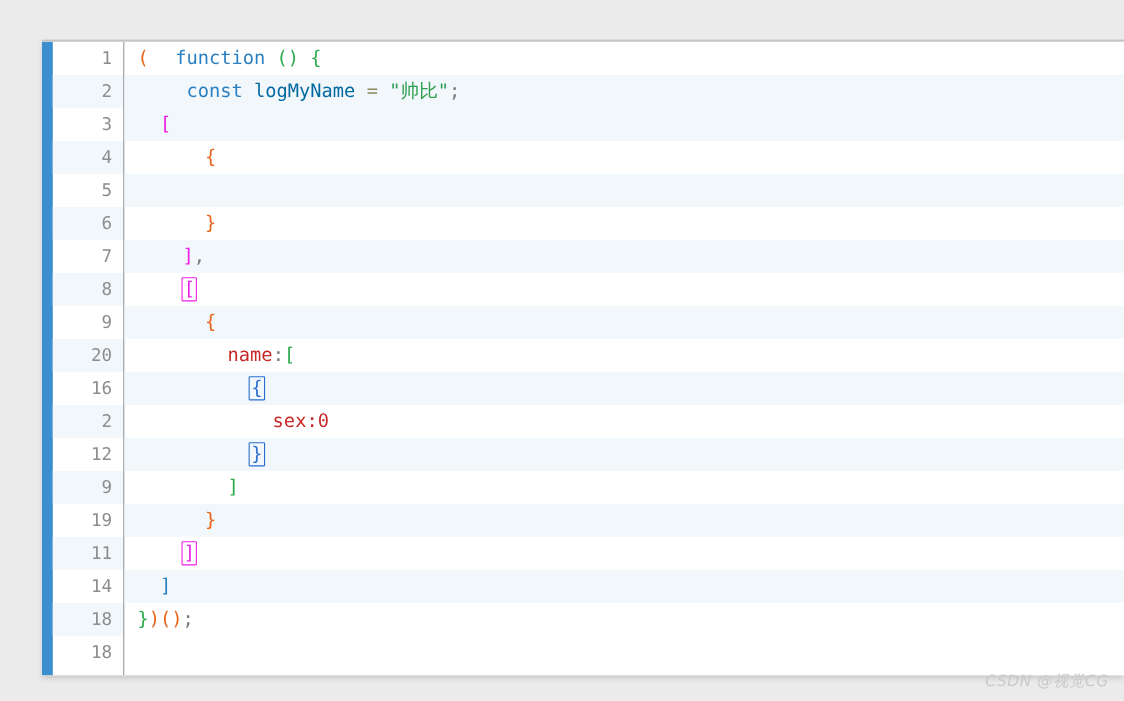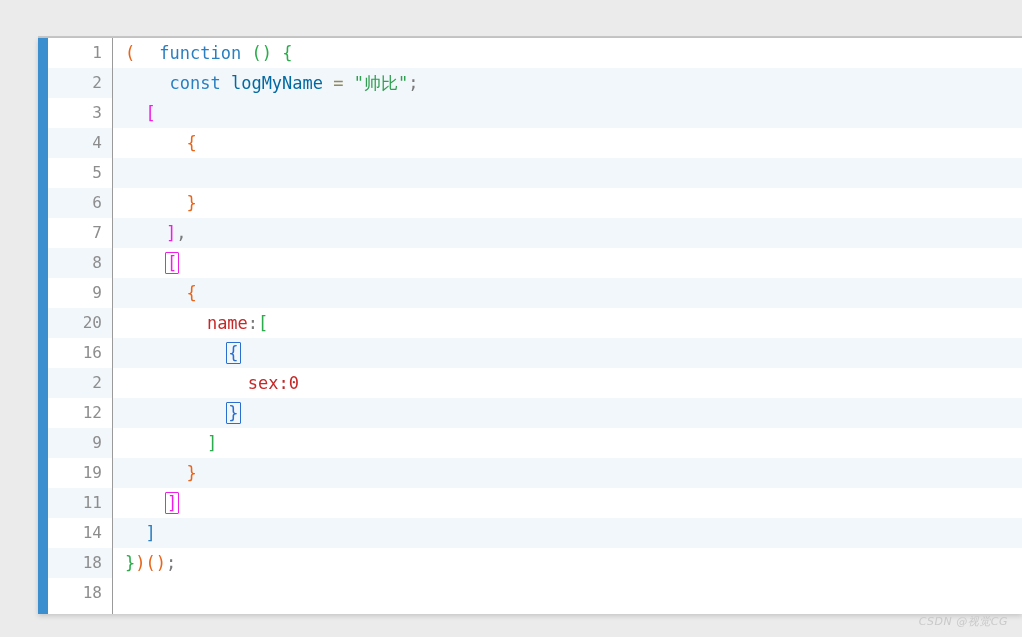--- a/index.html
+++ b/index.html
@@ -115,21 +115,21 @@
     padding: 0 1px;
     margin: 0 -1px;
     border-radius: 1px;
   }
 
   
   #watermark {
     position: absolute;
     right: 14px;
     bottom: 8px;
-    font-size: 11px;
+    font-size: 14px;
     color: #c9c9c9;
     font-family: "DejaVu Sans", "Liberation Sans", sans-serif;
     letter-spacing: 0.5px;
     user-select: none;
     font-style: italic;
   }
 </style>
 </head>
 <body>
 

